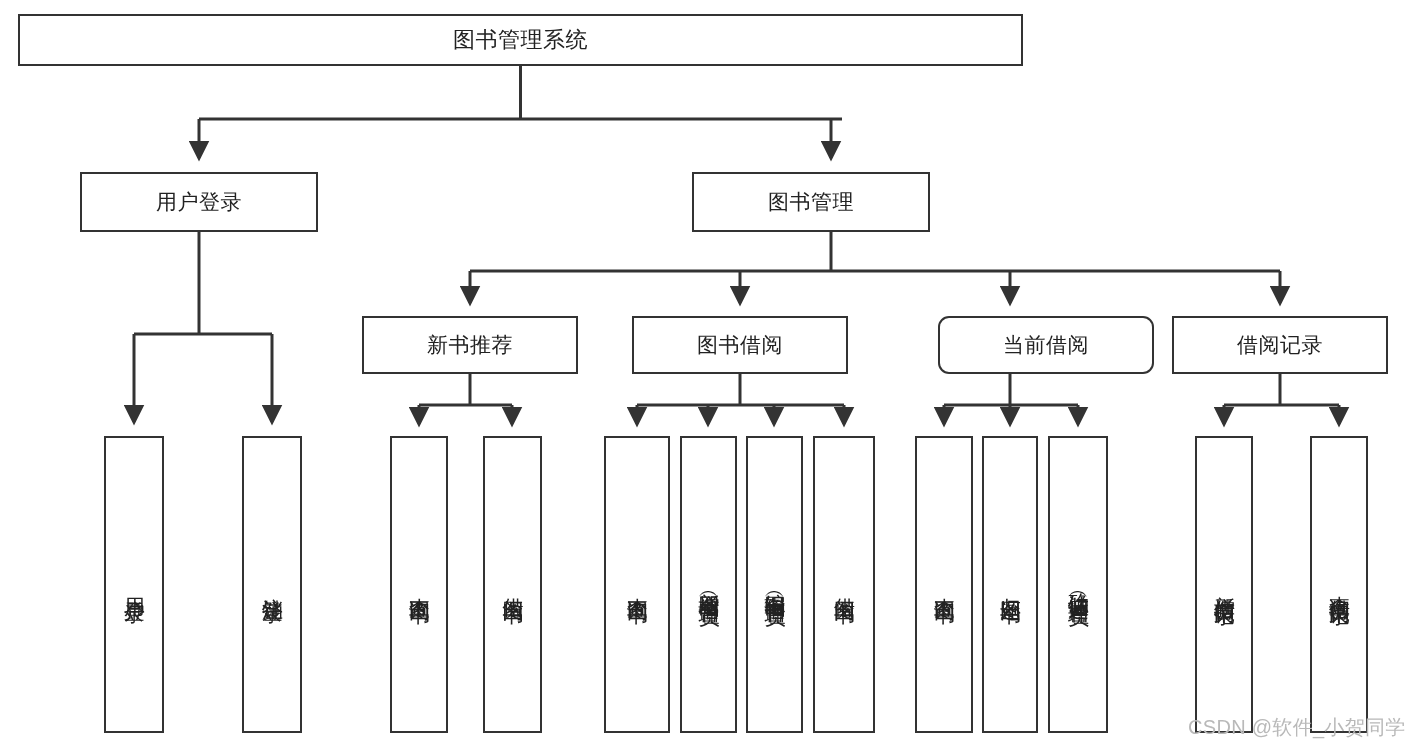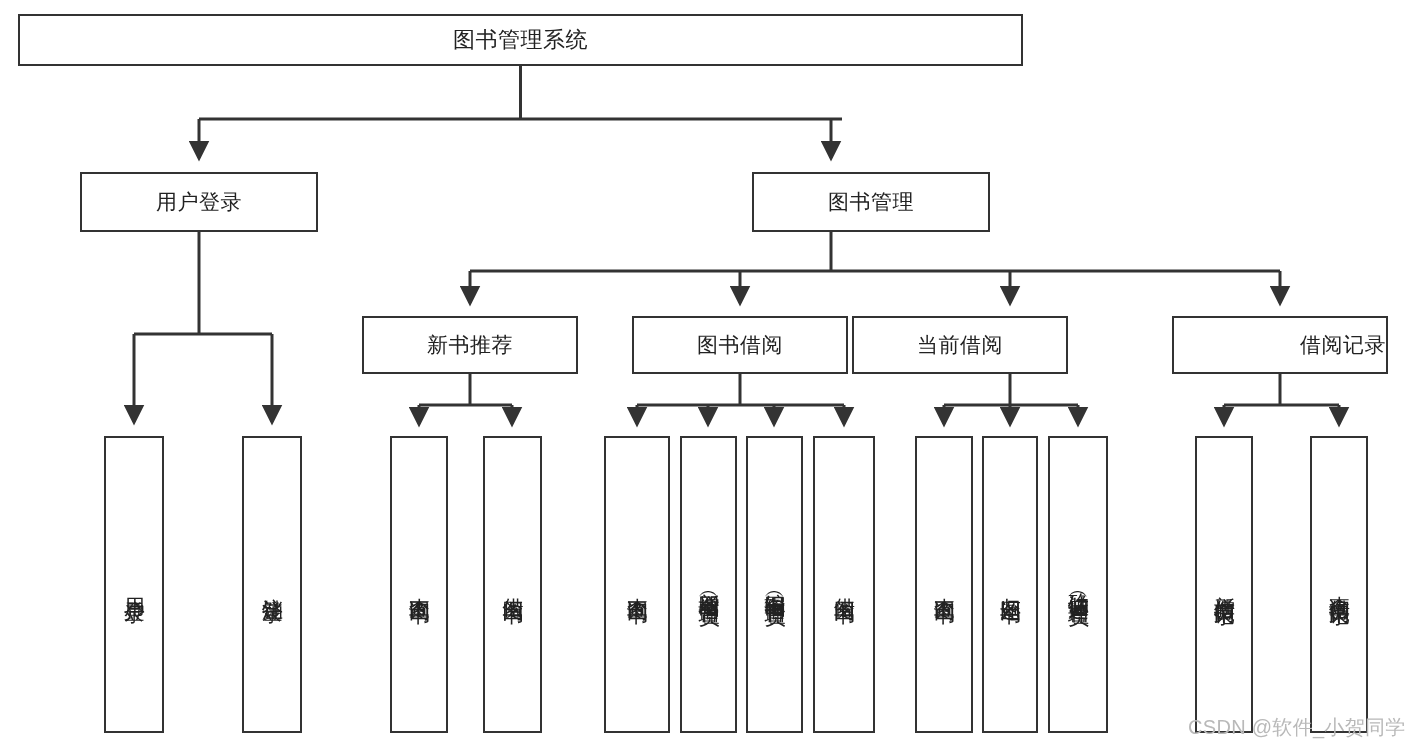--- a/index.html
+++ b/index.html
@@ -123,37 +123,37 @@
   </svg>
 
   <div class="node horizontal" id="node-root" style="left:18px; top:14px; width:1005px; height:52px;">
     <span class="node-label">图书管理系统</span>
   </div>
 
   <div class="node horizontal" style="left:80px; top:172px; width:238px; height:60px;">
     <span class="node-label">用户登录</span>
   </div>
 
-  <div class="node horizontal" style="left:752px; top:172px; width:238px; height:60px;">
+  <div class="node horizontal" style="left:692px; top:172px; width:238px; height:60px;">
     <span class="node-label">图书管理</span>
   </div>
 
   <div class="node horizontal" style="left:632px; top:316px; width:216px; height:58px;">
     <span class="node-label">图书借阅</span>
   </div>
 
   <div class="node horizontal" style="left:362px; top:316px; width:216px; height:58px;">
     <span class="node-label">新书推荐</span>
   </div>
 
-  <div class="node horizontal" style="left:852px; top:316px; width:216px; height:58px;">
+  <div class="node horizontal" style="left:938px; top:316px; width:216px; height:58px;border-radius:11px;">
     <span class="node-label">当前借阅</span>
   </div>
 
-  <div class="node horizontal" style="left:1172px; top:316px; width:216px; height:58px;justify-content:flex-end;">
+  <div class="node horizontal" style="left:1172px; top:316px; width:216px; height:58px;">
     <span class="node-label">借阅记录</span>
   </div>
 
   <div class="node vertical" style="left:104px; top:436px; width:60px; height:297px;">
     <span class="node-label">用户登录</span>
   </div>
 
   <div class="node vertical" style="left:242px; top:436px; width:60px; height:297px;">
     <span class="node-label">注销登录</span>
   </div>

